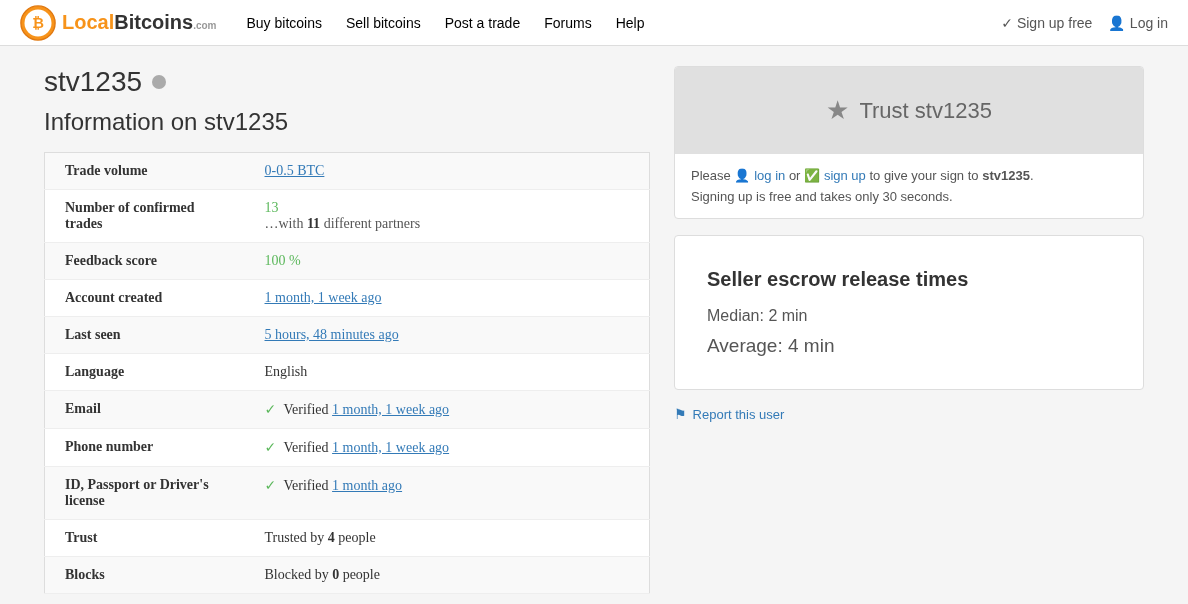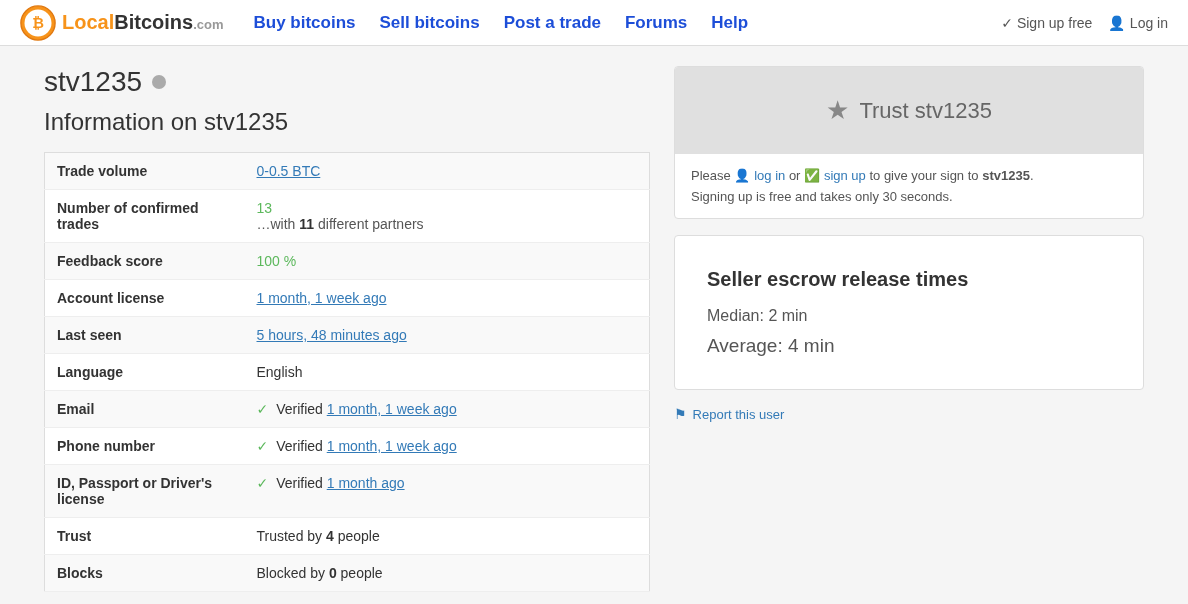--- a/index.html
+++ b/index.html
@@ -32,23 +32,22 @@
     #logo-text span { color: #f7931a; }
     #logo-com { color: #999; font-size: 14px; }
     #nav {
       display: flex;
       align-items: center;
       flex: 1;
       gap: 24px;
     }
     #nav a {
       text-decoration: none;
-      color: #1d4ed8;
-      font-size: 17px;
-      font-weight: bold;
+      color: #000000;
+      font-size: 14px;
     }
     #header-right {
       display: flex;
       align-items: center;
       gap: 16px;
       margin-left: auto;
     }
     #signup-link, #login-link {
       text-decoration: none;
       color: #555;
@@ -102,23 +101,24 @@
     
     #info-table {
       width: 100%;
       border-collapse: collapse;
       background: #fff;
       border: 1px solid #ddd;
     }
     #info-table tr:nth-child(odd) td { background: #f9f9f9; }
     #info-table tr:nth-child(even) td { background: #fff; }
     #info-table td {
-      padding: 10px 12px;
+      padding: 10px 20px;
       vertical-align: top;
       border-bottom: 1px solid #eee;
+      font-family: Liberation Serif, serif;
     }
     #info-table td:first-child {
       font-weight: bold;
       width: 200px;
       color: #333;
     }
     .green-value { color: #5cb85c; }
     .link-style {
       color: #337ab7;
       text-decoration: underline;
@@ -213,21 +213,21 @@
 <body>
 
 <div id="header">
   <div id="logo-area">
     <svg id="logo-icon" viewBox="0 0 40 40">
       <circle cx="20" cy="20" r="19" fill="#f7931a" stroke="#e07810" stroke-width="1.5"></circle>
       <circle cx="20" cy="20" r="15" fill="#fff"></circle>
       <text x="20" y="26" text-anchor="middle" font-size="16" font-weight="bold" fill="#f7931a">₿</text>
     </svg>
     <span id="logo-text">
-      <span style="color:#f7931a;">Local</span><span style="color:#333;">Bitcoins</span><span id="logo-com" style="color:#999; font-size:13px;">.com</span>
+      <span style="color:#f7931a;">Local</span><span style="color:#333;">Bitcoins</span><span id="logo-com" style="color:#999; font-size:10px;">.com</span>
     </span>
   </div>
 
   <nav id="nav">
     <a href="#">Buy bitcoins</a>
     <a href="#">Sell bitcoins</a>
     <a href="#">Post a trade</a>
     <a href="#">Forums</a>
     <a href="#">Help</a>
   </nav>
@@ -272,21 +272,21 @@
           </span>
         </td>
       </tr>
       <tr>
         <td>Feedback score</td>
         <td>
           <span class="green-value">100 %</span>
         </td>
       </tr>
       <tr>
-        <td>Account license</td>
+        <td>Account created</td>
         <td>
           <span class="link-style">1 month, 1 week ago</span>
         </td>
       </tr>
       <tr>
         <td>Last seen</td>
         <td>
           <span class="link-style">5 hours, 48 minutes ago</span>
         </td>
       </tr>

